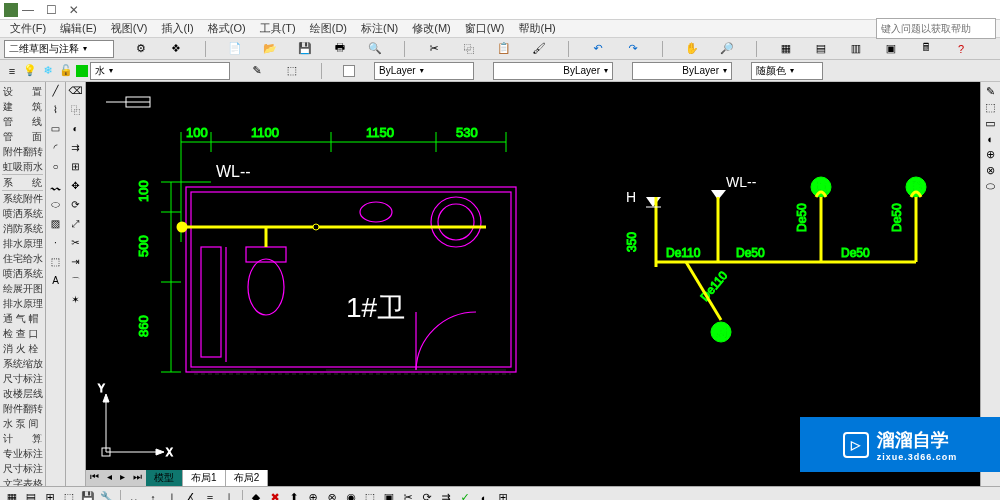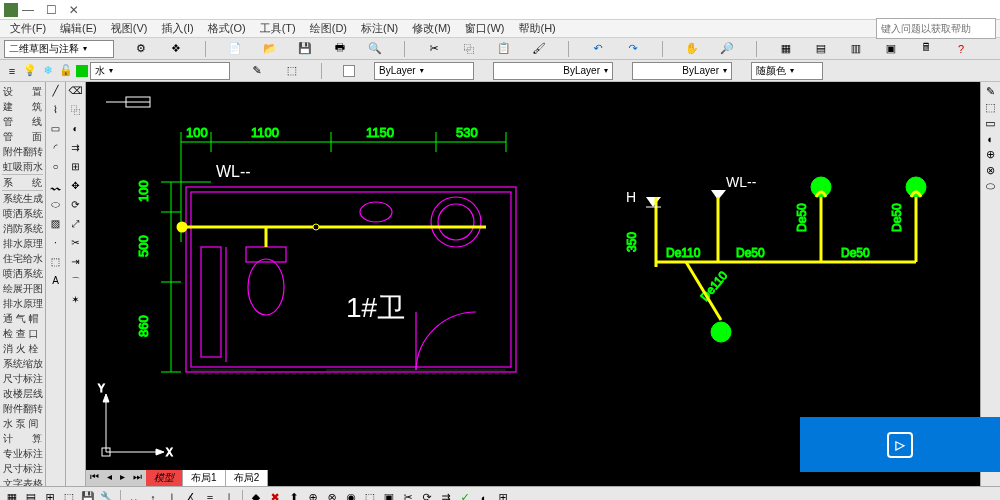--- a/index.html
+++ b/index.html
@@ -21,21 +21,21 @@
 .side-panel { width: 46px; background: #e8e8e8; border-right: 1px solid #aaa; overflow: hidden; padding: 2px; }
 .side-panel .panel-item { font-size: 10px; color: #333; padding: 1px 1px; cursor: pointer; white-space: nowrap; writing-mode: horizontal-tb; line-height: 13px; }
 .panel-item.two-col { display: flex; justify-content: space-between; }
 .mini-tool-col { width: 20px; background: #e8e8e8; display: flex; flex-direction: column; align-items: center; gap: 3px; padding-top: 3px; border-right: 1px solid #aaa; }
 .mini-tool-col .mt { width: 16px; height: 16px; font-size: 10px; text-align: center; cursor: pointer; }
 .right-tool-col { width: 20px; background: #e8e8e8; display: flex; flex-direction: column; align-items: center; gap: 3px; padding-top: 3px; border-left: 1px solid #aaa; }
 .canvas { flex: 1; background: #000; position: relative; overflow: hidden; }
 .canvas svg { position: absolute; top: 0; left: 0; }
 .tabs { position: absolute; bottom: 0; left: 0; background: #ddd; display: flex; font-size: 10px; }
 .tabs .tab { padding: 1px 8px; border-right: 1px solid #aaa; background: #ffffff; }
-.tabs .tab.active { background: #ef4444; font-style: italic; }
+.tabs .tab.active { background: #0f766e; }
 .tabs .arrow { padding: 1px 4px; background: #ccc; }
 .bottom-tools { background: #e8e8e8; height: 22px; display: flex; align-items: center; padding: 0 4px; gap: 3px; border-top: 1px solid #aaa; }
 .watermark { position: absolute; right: 0; bottom: 28px; width: 200px; height: 55px; background: #0077d9; color: #fff; display: flex; align-items: center; justify-content: center; gap: 8px; font-size: 18px; font-weight: bold; }
 .watermark .play { width: 26px; height: 26px; border: 2px solid #fff; border-radius: 4px; display: flex; align-items: center; justify-content: center; font-size: 12px; }
 .watermark .sub { font-size: 9px; display: block; letter-spacing: 1px; }
 .layer-props { display: flex; align-items: center; gap: 2px; }
 .color-box { width: 12px; height: 12px; }
 </style>
 </head>
 <body>
@@ -130,21 +130,21 @@
       <div class="panel-item two-col">
         <span>管</span>
         <span>面</span>
       </div>
       <div class="panel-item">附件翻转</div>
       <div class="panel-item">虹吸雨水</div>
       <div class="panel-item two-col" style="border-top: 1px solid rgb(187, 187, 187);">
         <span>系</span>
         <span>统</span>
       </div>
-      <div class="panel-item" style="border-top: 1px solid rgb(187, 187, 187);">系统生成</div>
+      <div class="panel-item" style="border-top: 1px solid rgb(187, 187, 187);">系统附件</div>
       <div class="panel-item">喷洒系统</div>
       <div class="panel-item">消防系统</div>
       <div class="panel-item">排水原理</div>
       <div class="panel-item">住宅给水</div>
       <div class="panel-item">喷洒系统</div>
       <div class="panel-item">绘展开图</div>
       <div class="panel-item">排水原理</div>
       <div class="panel-item">通 气 帽</div>
       <div class="panel-item">检 查 口</div>
       <div class="panel-item">消 火 栓</div>
@@ -347,13 +347,17 @@
   <span class="tool-icon">✂</span>
   <span class="tool-icon">⟳</span>
   <span class="tool-icon">⇉</span>
   <span class="tool-icon" style="color:#0a0">✓</span>
   <span class="tool-icon">◐</span>
   <span class="tool-icon">⊞</span>
 </div>
 
 <div class="watermark">
   <div class="play">▷</div>
+  <div>
+    <span>溜溜自学</span>
+    <span class="sub">zixue.3d66.com</span>
+  </div>
 </div>
 
 </body></html>

